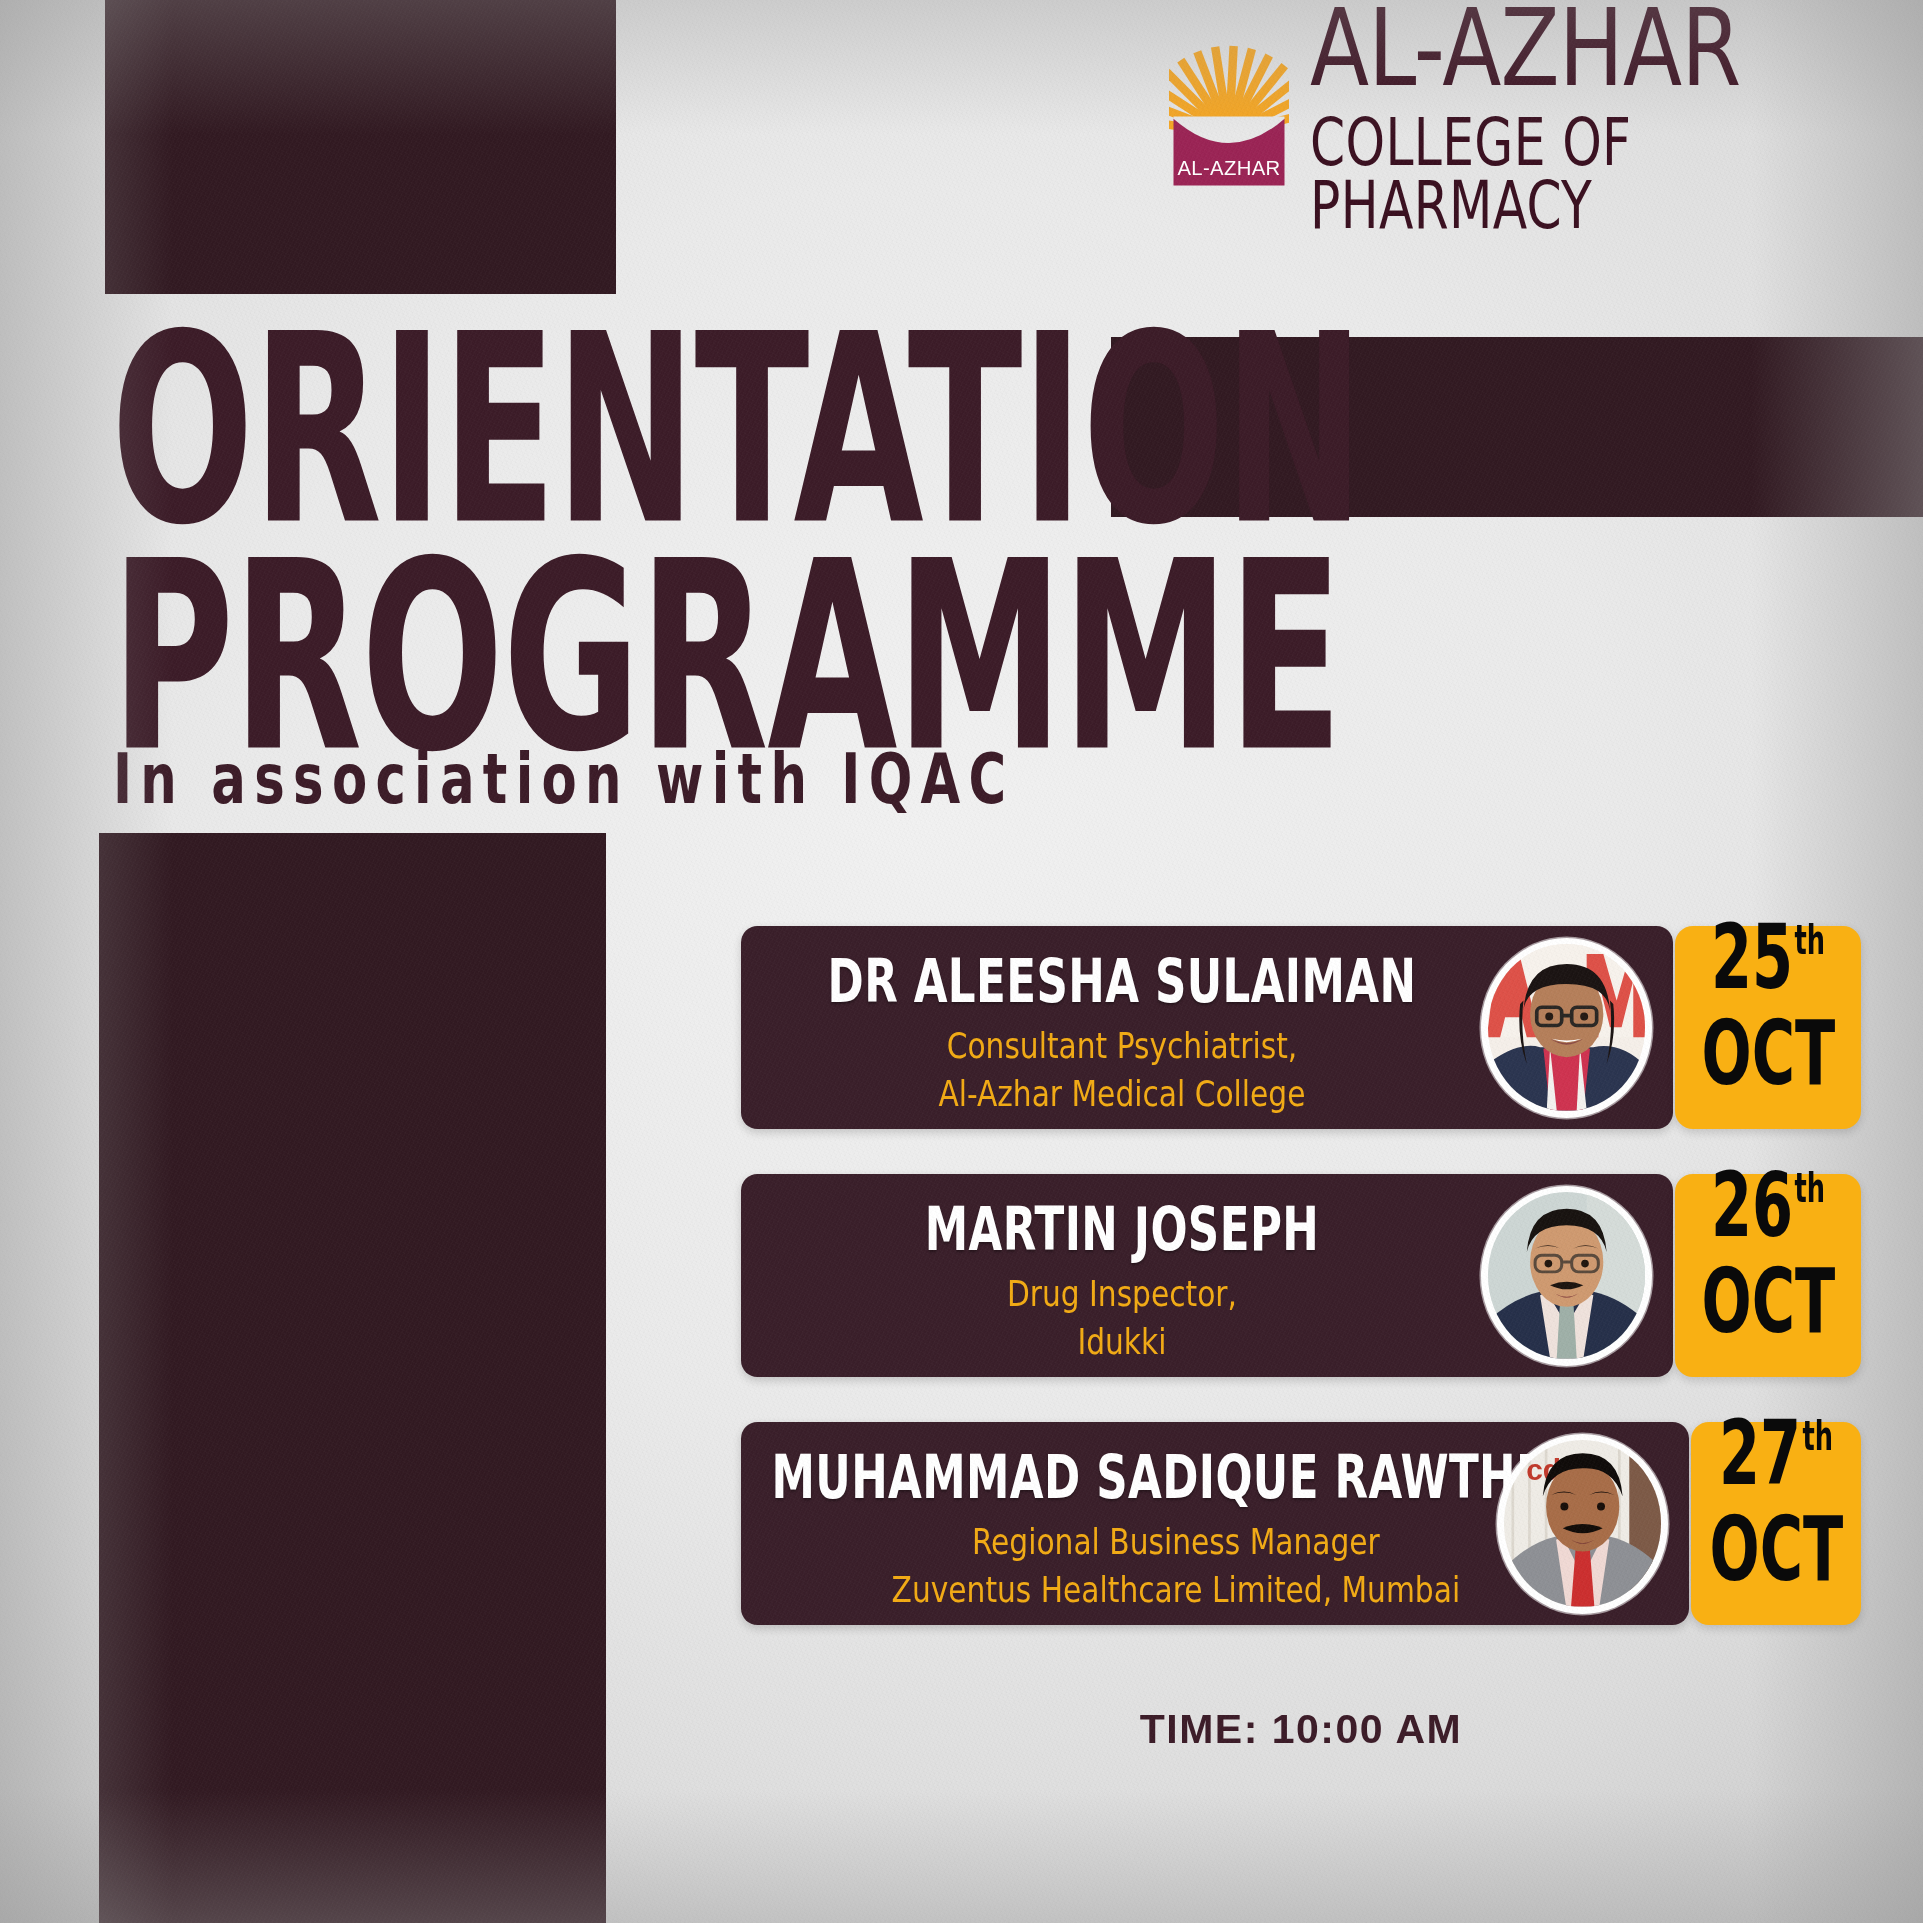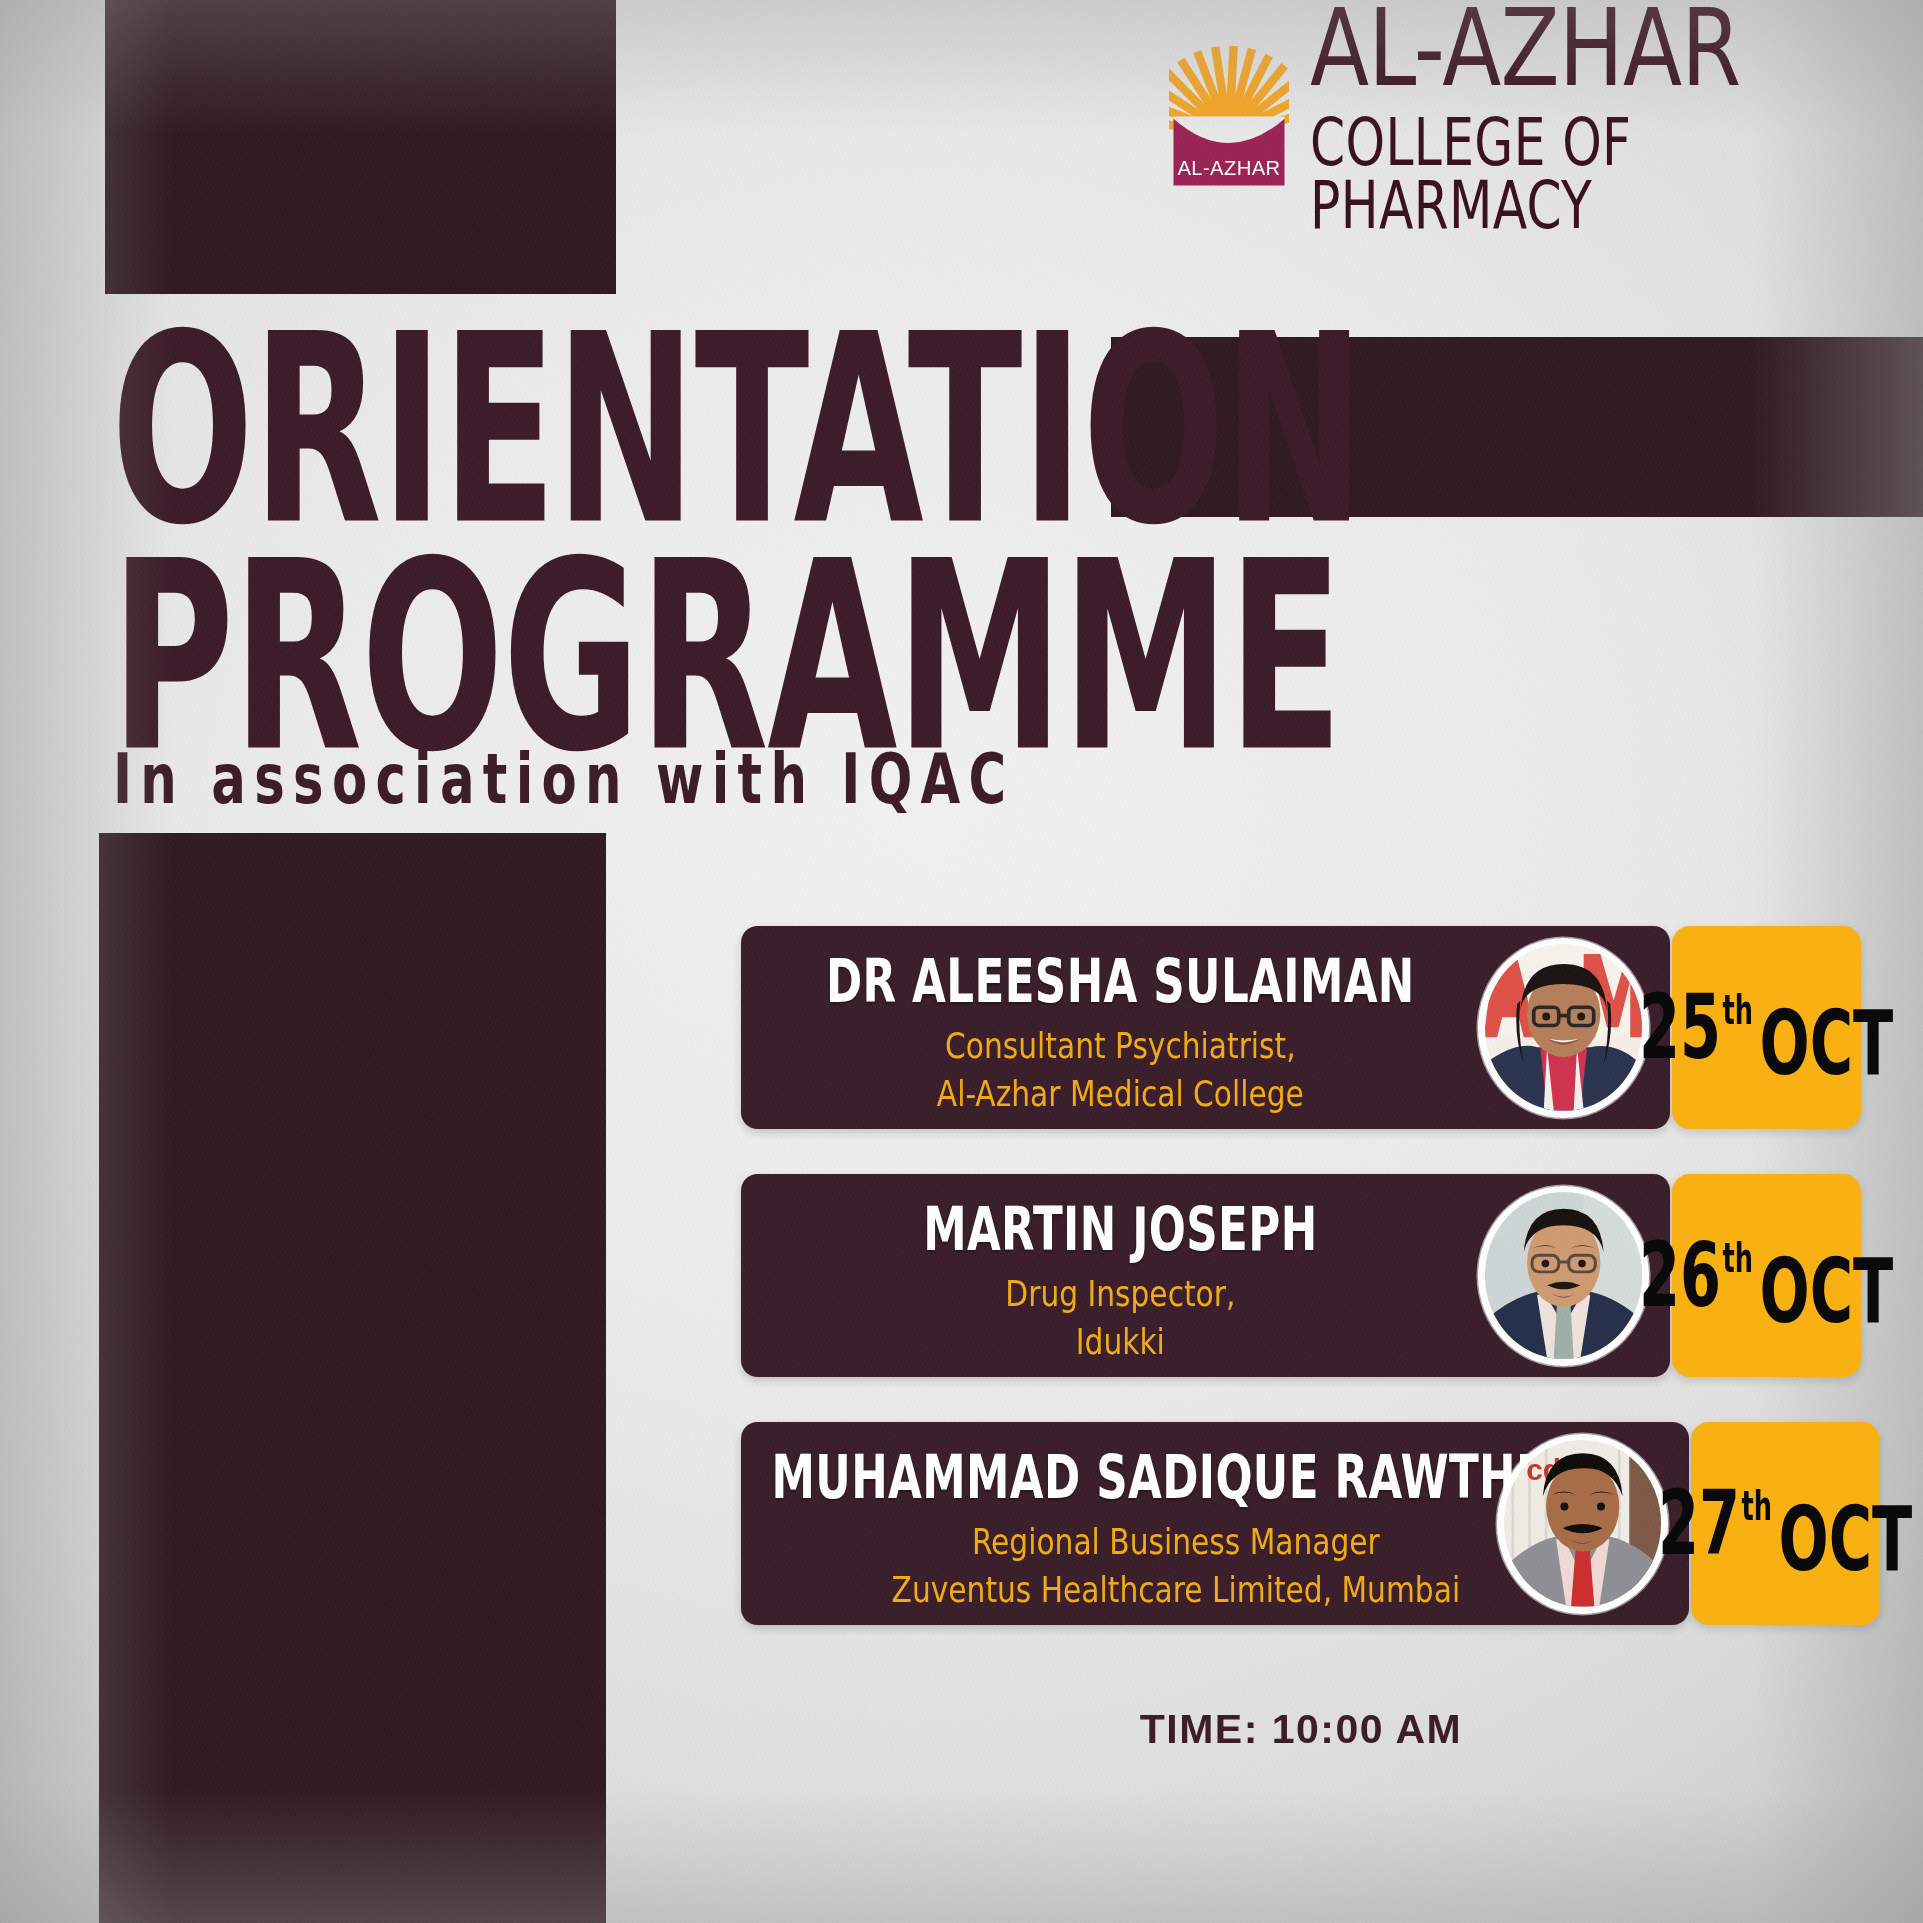--- a/index.html
+++ b/index.html
@@ -138,22 +138,22 @@
     overflow:hidden;
     position:relative;
   }
 
   
   .date-chip {
     width:189px; height:203px;
     margin-left:2.3px;
     background:#F9B013;
     border-radius:18px;
-    display:flex; flex-direction:row;
-    align-items:center; justify-content:center;
+    display:flex; flex-direction:column;
+    align-items:center; justify-content:flex-start;
     box-shadow:0 3.8px 9px rgba(0,0,0,.14);
     position:relative; z-index:2;
   }
   .date-day {
     font-family:"Liberation Sans Narrow","DejaVu Sans Condensed","Liberation Sans",sans-serif;
     font-weight:700; font-size:69px; color:#0a0a0a; line-height:.92;
     transform:scaleY(1.30) scaleX(.95); transform-origin:center center;
     display:flex; align-items:flex-start;
   }
   .date-sup { font-size:30px; line-height:1; margin-top:3px; margin-left:1.5px; transform:scaleY(1.05); }

